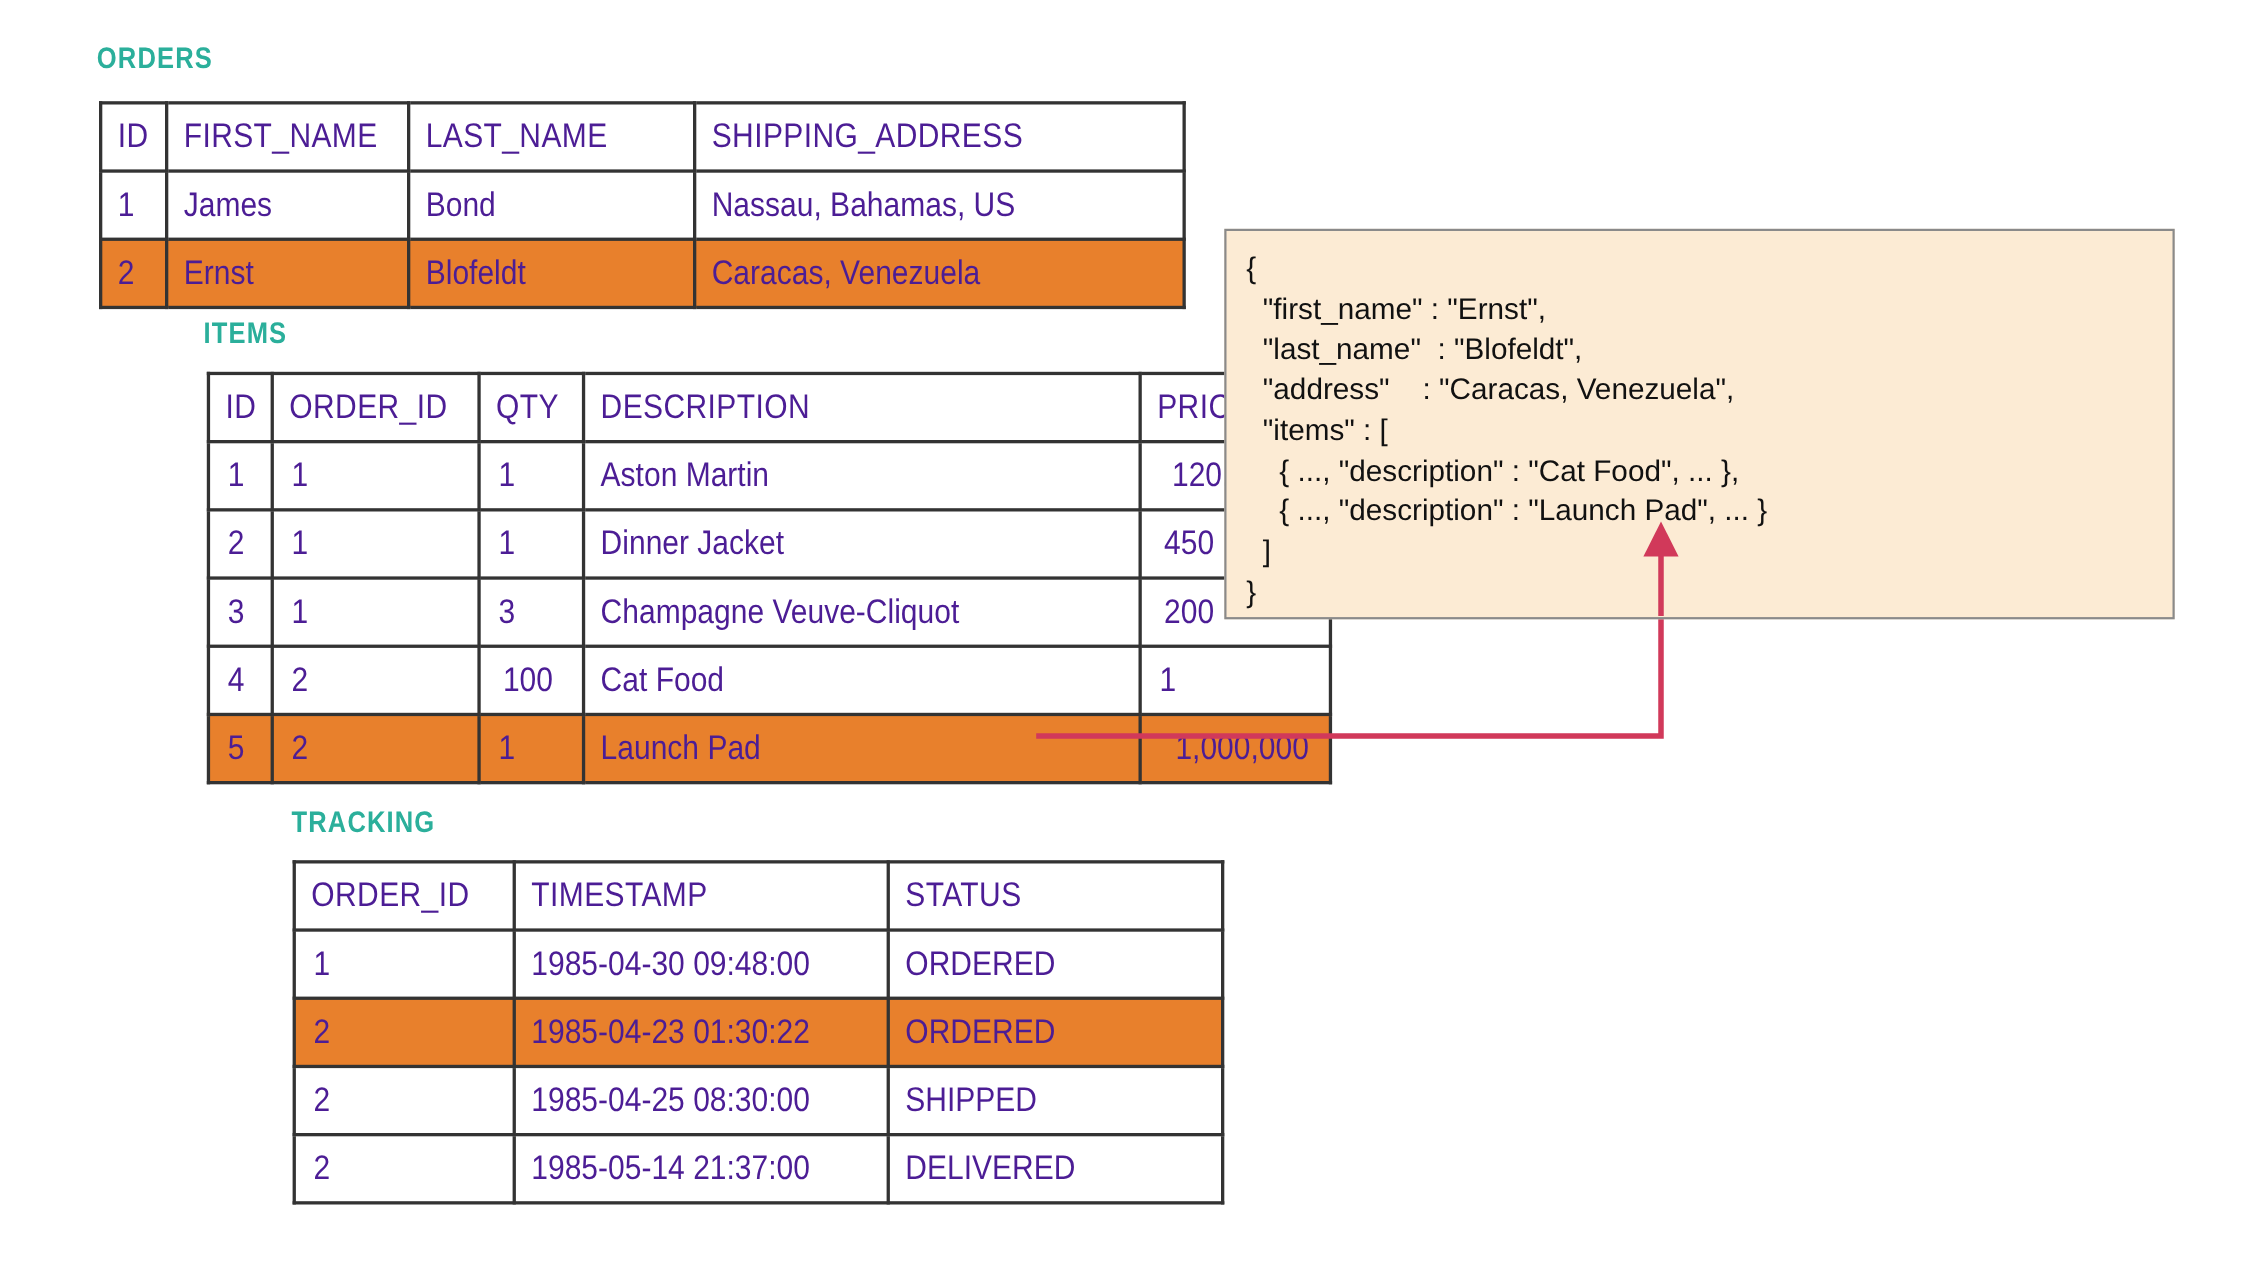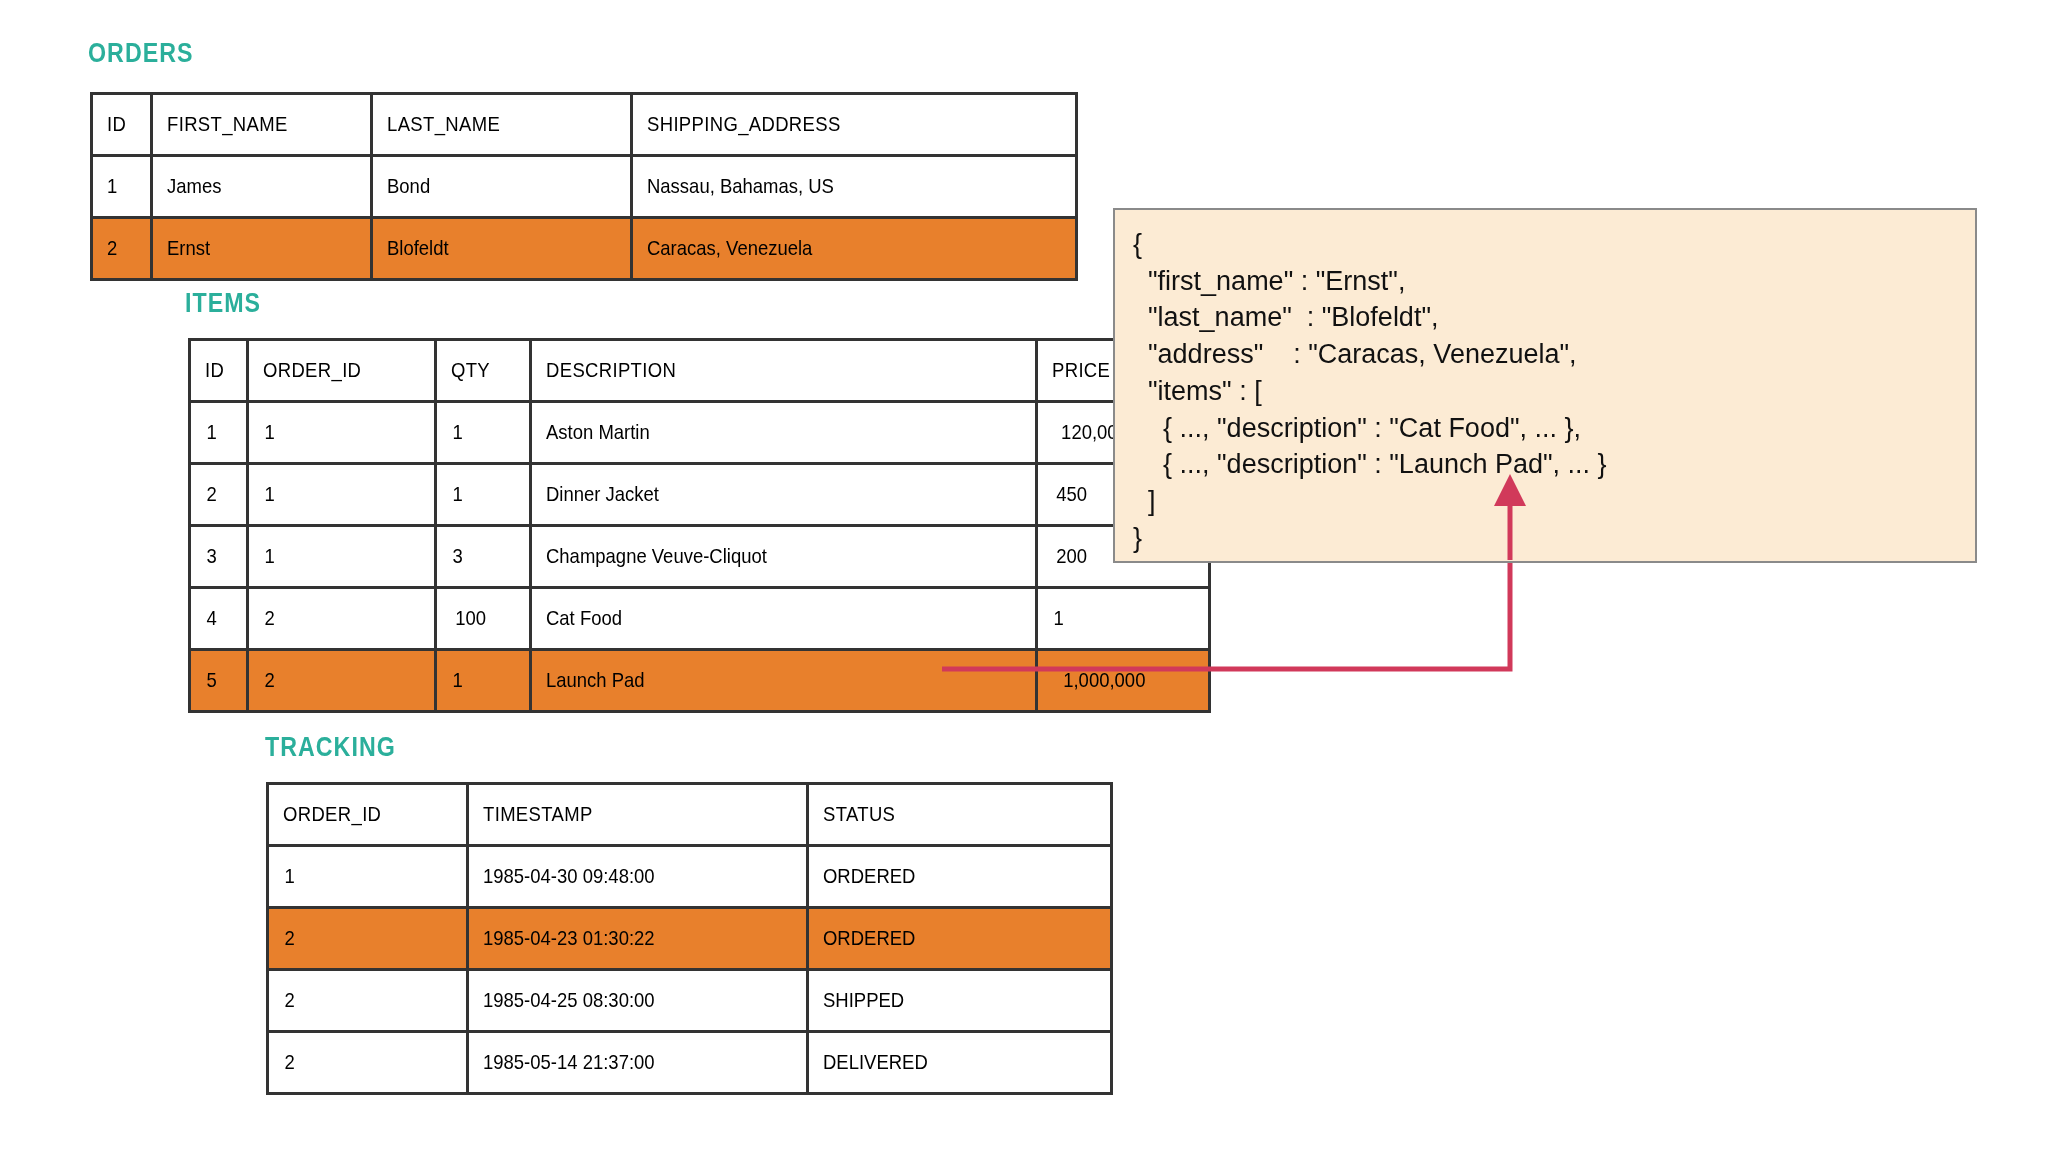--- a/index.html
+++ b/index.html
@@ -34,22 +34,22 @@
   table.db {
     position: absolute;
     border-collapse: collapse;
     background: #ffffff;
     table-layout: fixed;
   }
   table.db td, table.db th {
     border: 3px solid #333333;
     font-family: "Liberation Sans", sans-serif;
     font-weight: normal;
-    font-size: 21px;
-    color: #000000;
+    font-size: 31px;
+    color: #4c1d95;
     padding: 7px 14px;
     height: 62px;
     white-space: nowrap;
     background: #ffffff;
     text-align: left;
     vertical-align: middle;
     line-height: 1.05;
   }
   table.db th {
     font-weight: normal;

